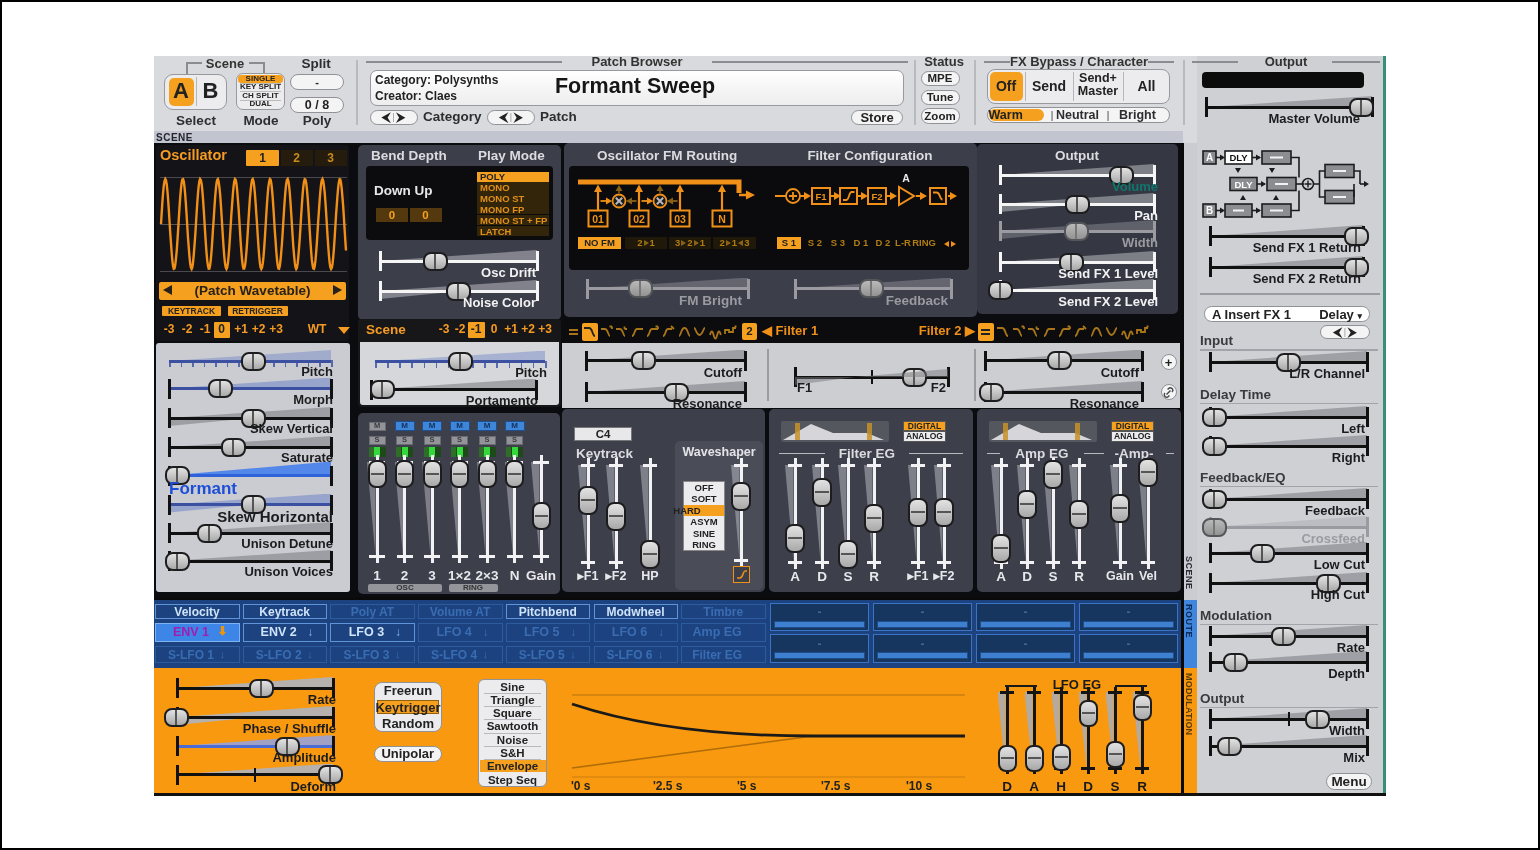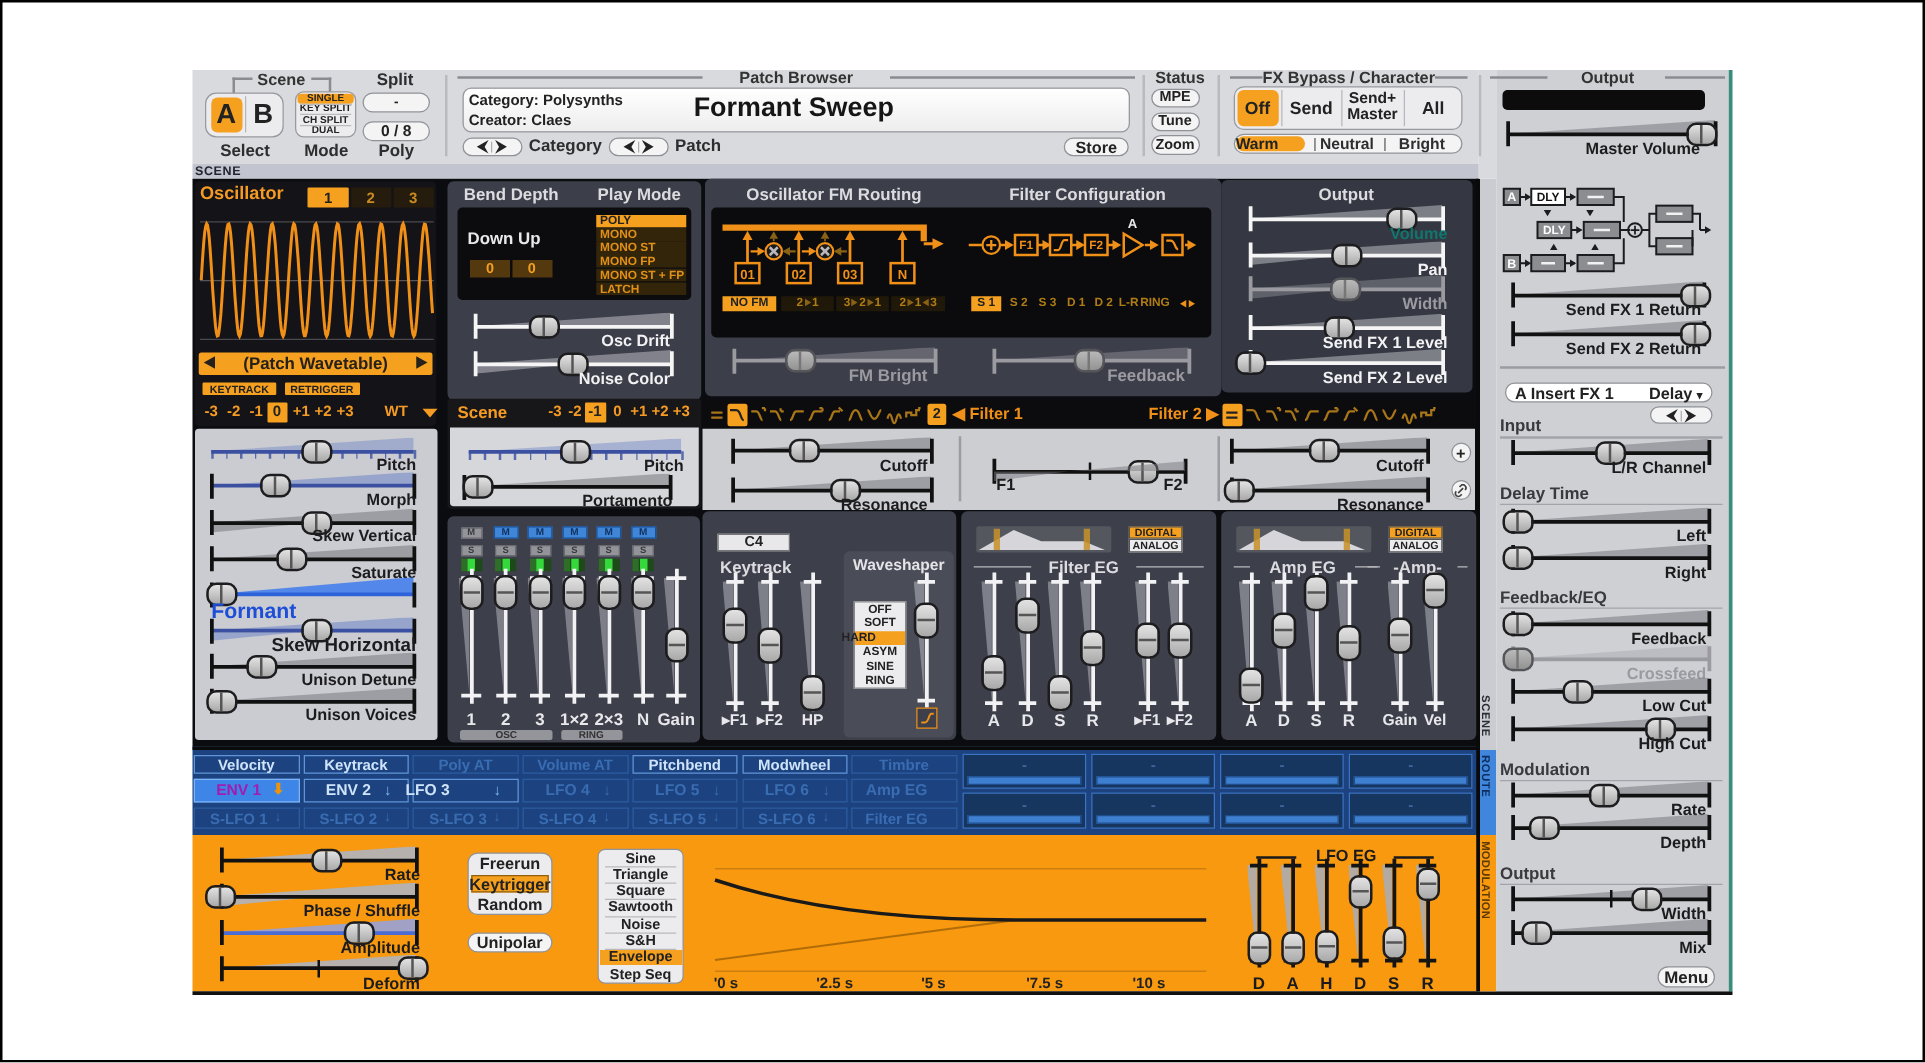--- a/index.html
+++ b/index.html
@@ -809,21 +809,21 @@
 <div style="position:absolute;left:593.5px;top:605.5px;width:84px;font-size:12px;font-weight:700;color:#cfe3fa;text-align:center;white-space:nowrap;line-height:1.1;">Modwheel</div>
 <div style="position:absolute;left:681.2px;top:603.5px;width:84.5px;height:15.5px;border:1.5px solid #2d5c9e;box-sizing:border-box;background:#1c4380;"></div>
 <div style="position:absolute;left:681.2px;top:605.5px;width:84px;font-size:12px;font-weight:700;color:#3a6cb2;text-align:center;white-space:nowrap;line-height:1.1;">Timbre</div>
 <div style="position:absolute;left:155.0px;top:622.5px;width:84.5px;height:19.5px;background:#3d86e8;border:1.5px solid #7fb2f0;box-sizing:border-box;"></div>
 <div style="position:absolute;left:149.0px;top:626.0px;width:84px;font-size:12.5px;font-weight:700;color:#a21caf;text-align:center;white-space:nowrap;line-height:1.1;">ENV 1</div>
 <div style="position:absolute;left:217.5px;top:624.5px;font-size:12px;font-weight:700;color:#f0930a;text-align:left;white-space:nowrap;line-height:1.1;">⬇</div>
 <div style="position:absolute;left:242.7px;top:622.5px;width:84.5px;height:19.5px;border:1.5px solid #5f95d8;box-sizing:border-box;background:#1c4380;"></div>
 <div style="position:absolute;left:236.7px;top:626.0px;width:84px;font-size:12.5px;font-weight:700;color:#cfe3fa;text-align:center;white-space:nowrap;line-height:1.1;">ENV 2</div>
 <div style="position:absolute;left:307.2px;top:625.5px;font-size:12px;font-weight:700;color:#7fb2f0;text-align:left;white-space:nowrap;line-height:1.1;">↓</div>
 <div style="position:absolute;left:330.4px;top:622.5px;width:84.5px;height:19.5px;border:1.5px solid #5f95d8;box-sizing:border-box;background:#1c4380;"></div>
-<div style="position:absolute;left:324.4px;top:626.0px;width:84px;font-size:12.5px;font-weight:700;color:#cfe3fa;white-space:nowrap;line-height:1.1;">LFO 3</div>
+<div style="position:absolute;left:324.4px;top:626.0px;width:84px;font-size:12.5px;font-weight:700;color:#cfe3fa;text-align:center;white-space:nowrap;line-height:1.1;">LFO 3</div>
 <div style="position:absolute;left:394.9px;top:625.5px;font-size:12px;font-weight:700;color:#7fb2f0;text-align:left;white-space:nowrap;line-height:1.1;">↓</div>
 <div style="position:absolute;left:418.1px;top:622.5px;width:84.5px;height:19.5px;border:1.5px solid #2d5c9e;box-sizing:border-box;background:#1c4380;"></div>
 <div style="position:absolute;left:412.1px;top:626.0px;width:84px;font-size:12.5px;font-weight:700;color:#3a6cb2;text-align:center;white-space:nowrap;line-height:1.1;">LFO 4</div>
 <div style="position:absolute;left:482.6px;top:625.5px;font-size:12px;font-weight:700;color:#3a6cb2;text-align:left;white-space:nowrap;line-height:1.1;">↓</div>
 <div style="position:absolute;left:505.8px;top:622.5px;width:84.5px;height:19.5px;border:1.5px solid #2d5c9e;box-sizing:border-box;background:#1c4380;"></div>
 <div style="position:absolute;left:499.8px;top:626.0px;width:84px;font-size:12.5px;font-weight:700;color:#3a6cb2;text-align:center;white-space:nowrap;line-height:1.1;">LFO 5</div>
 <div style="position:absolute;left:570.3px;top:625.5px;font-size:12px;font-weight:700;color:#3a6cb2;text-align:left;white-space:nowrap;line-height:1.1;">↓</div>
 <div style="position:absolute;left:593.5px;top:622.5px;width:84.5px;height:19.5px;border:1.5px solid #2d5c9e;box-sizing:border-box;background:#1c4380;"></div>
 <div style="position:absolute;left:587.5px;top:626.0px;width:84px;font-size:12.5px;font-weight:700;color:#3a6cb2;text-align:center;white-space:nowrap;line-height:1.1;">LFO 6</div>
 <div style="position:absolute;left:658.0px;top:625.5px;font-size:12px;font-weight:700;color:#3a6cb2;text-align:left;white-space:nowrap;line-height:1.1;">↓</div>

